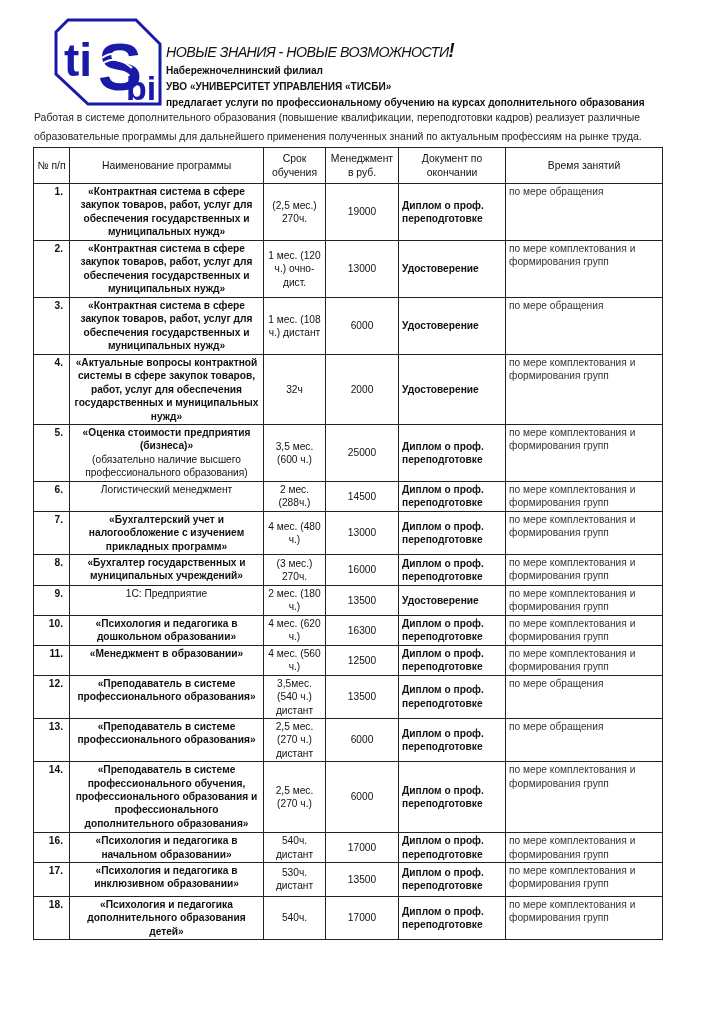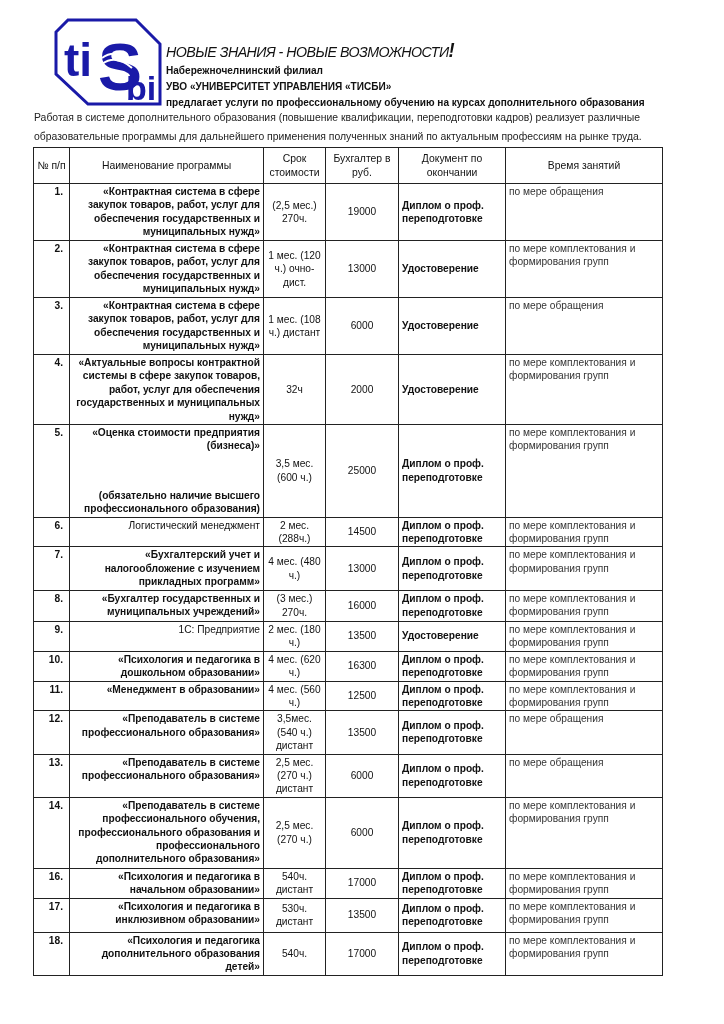--- a/index.html
+++ b/index.html
@@ -15,22 +15,22 @@
   .intro { position:absolute; left:34px; width:664px; font-size:11.2px; color:#222;
            line-height:16px; white-space:nowrap; transform-origin:left; }
   .intro1 { top:109px; transform:scaleX(0.93); text-align:justify; }
   .intro2 { top:128px; transform:scaleX(0.93); }
   table { position:absolute; left:33px; top:147px; width:628px; border-collapse:collapse;
           table-layout:fixed; font-size:10.2px; }
   td, th { border:1.3px solid #222; padding:1px 3px; vertical-align:top; line-height:13.4px; }
   th { font-weight:normal; text-align:center; vertical-align:middle; height:33px; font-size:10.4px; }
   th.hb { font-weight:normal; }
   td.num { text-align:right; font-weight:bold; padding-right:6px; }
-  td.name { font-weight:bold; text-align:right; }
-  td.name .note { font-weight:bold; display:block;margin-top:36px; }
+  td.name { font-weight:bold; text-align:center; }
+  td.name .note { font-weight:normal; display:block; }
   td.name.plain { font-weight:normal; }
   td.dur { text-align:center; vertical-align:middle; }
   td.cost { text-align:center; vertical-align:middle; }
   td.doc { font-weight:bold; vertical-align:middle; }
   td.time { font-weight:normal; color:#333; }
   .c1{width:36px}.c2{width:194px}.c3{width:62px}.c4{width:73px}.c5{width:107px}.c6{width:157px}
 </style>
 </head>
 <body>
 
@@ -56,22 +56,22 @@
       <col class="c2">
       <col class="c3">
       <col class="c4">
       <col class="c5">
       <col class="c6">
     </colgroup>
   <thead>
     <tr>
       <th>№ п/п</th>
       <th>Наименование программы</th>
-      <th>Срок стоимости</th>
-      <th>Бухгалтер в руб.</th>
+      <th>Срок обучения</th>
+      <th>Менеджмент в руб.</th>
       <th>Документ по окончании</th>
       <th class="hb">Время занятий</th>
     </tr>
   </thead>
   <tbody id="tbody">
       <tr style="height: 57px;">
         <td class="num">1.</td>
         <td class="name"><span>«Контрактная система в сфере закупок товаров, работ, услуг для обеспечения государственных и муниципальных нужд»</span></td>
         <td class="dur">(2,5 мес.) 270ч.</td>
         <td class="cost">19000</td>

